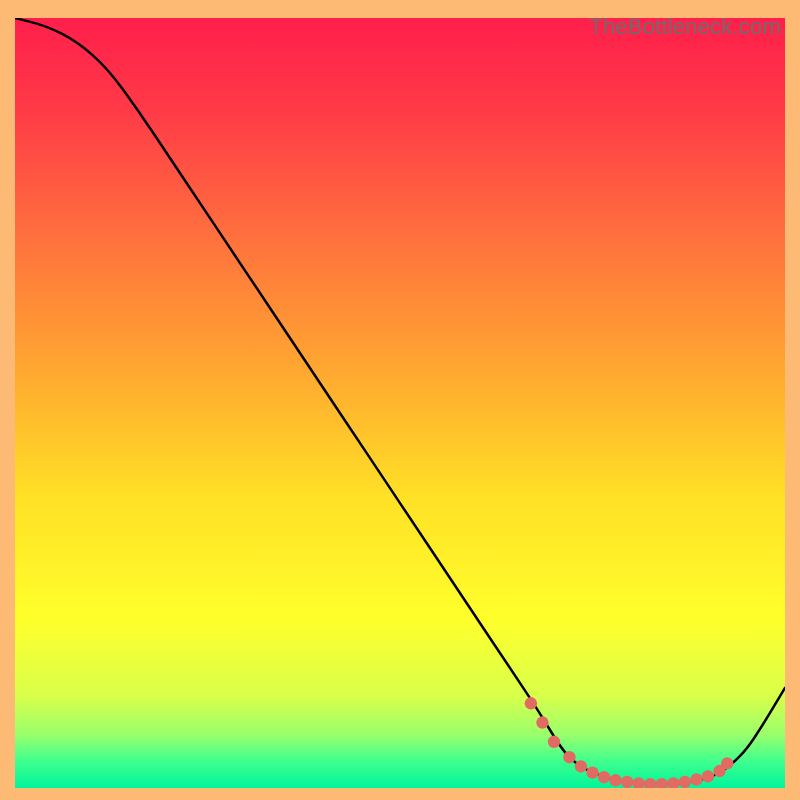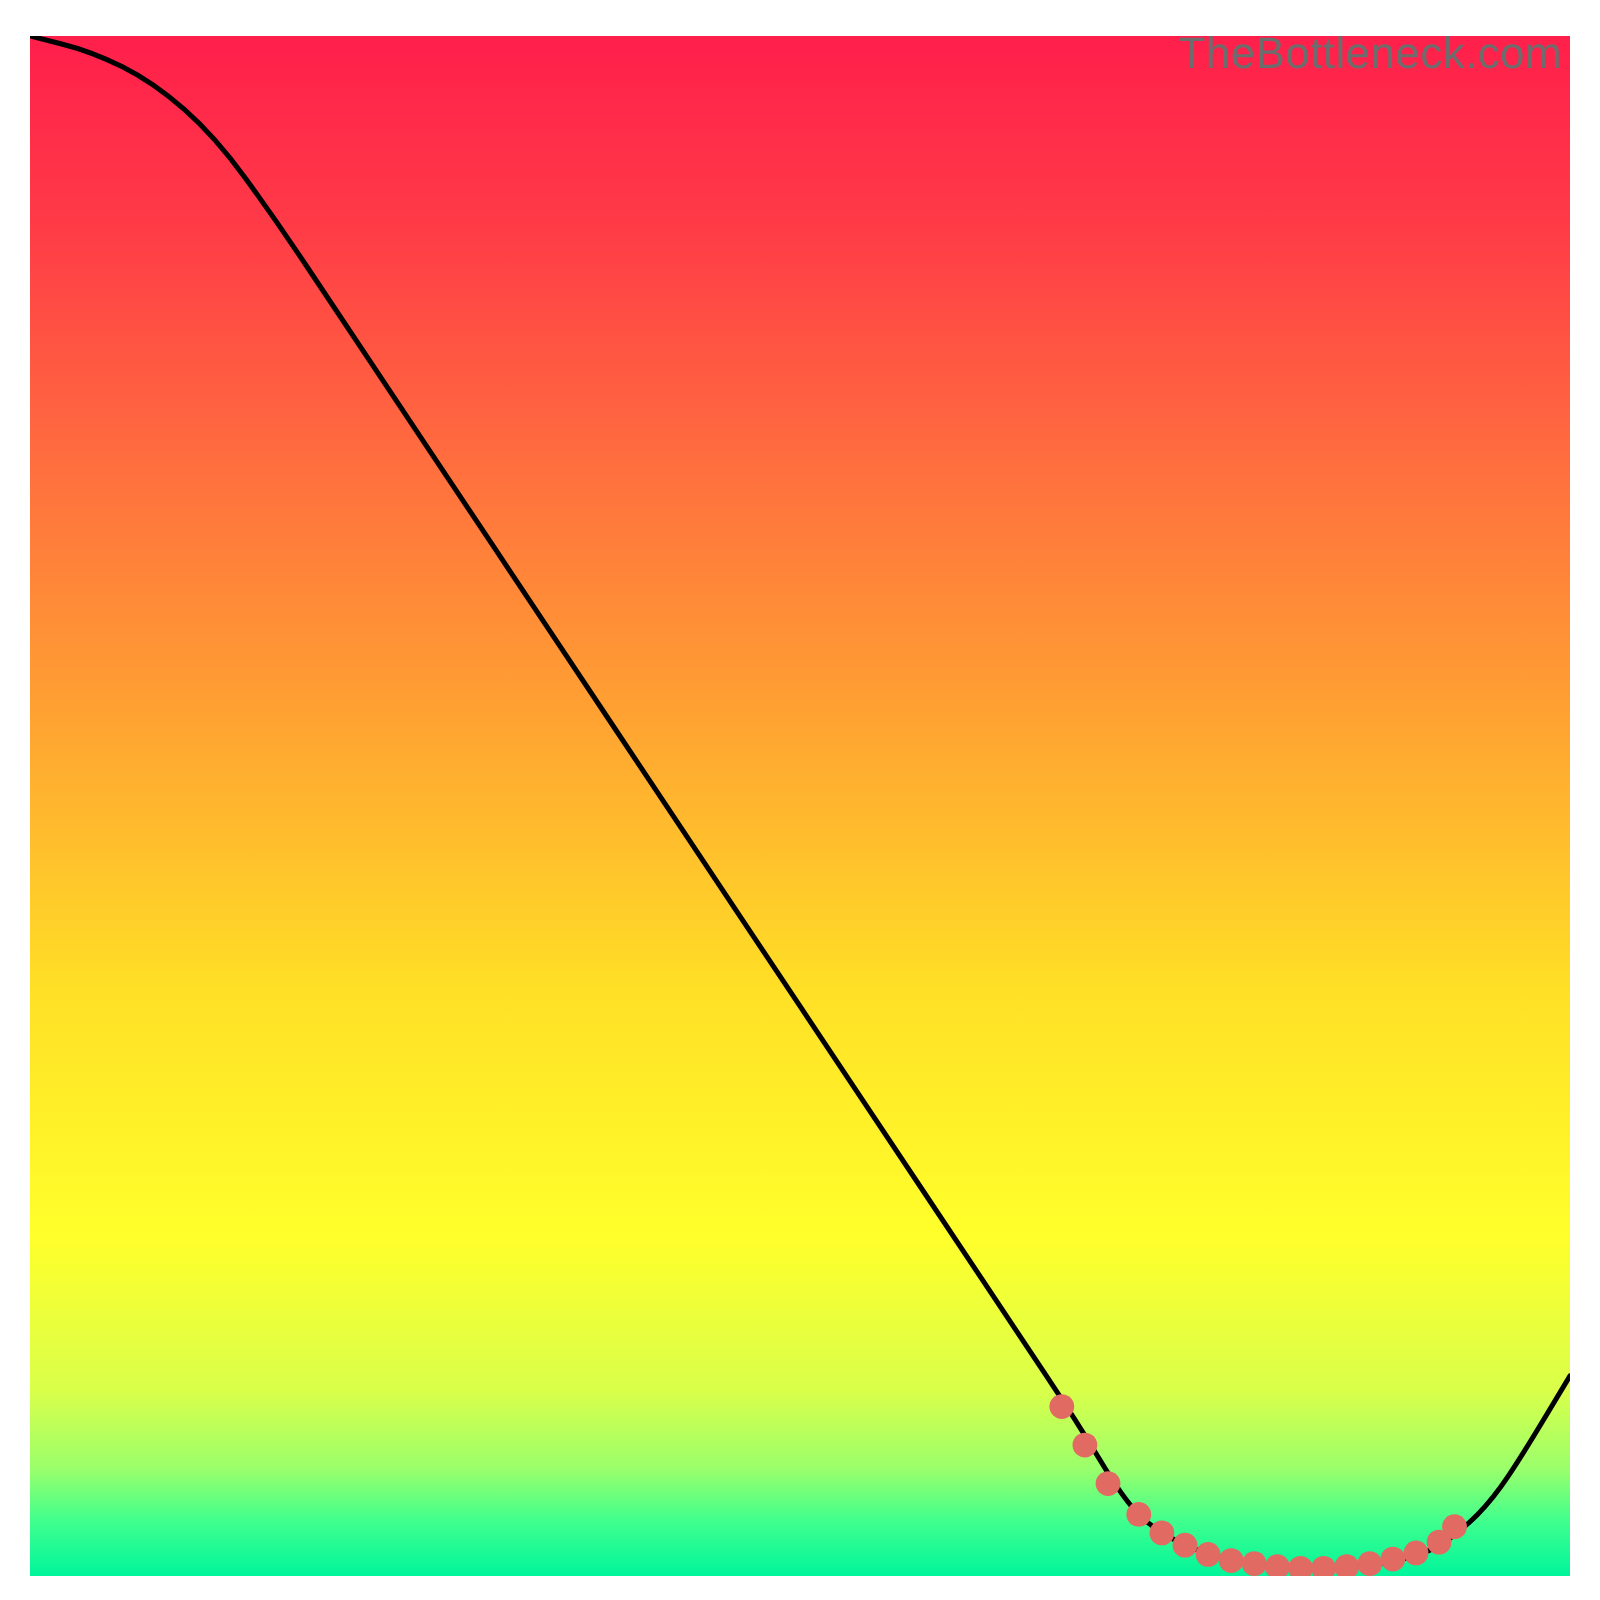--- a/index.html
+++ b/index.html
@@ -1,21 +1,21 @@
 <!DOCTYPE html>
 <html><head>
 <meta charset="utf-8">
 <style>
   * { margin: 0; padding: 0; box-sizing: border-box; }
   html, body { width: 800px; height: 800px; background: #000; overflow: hidden; }
   .stage {
     position: relative;
     width: 800px;
     height: 800px;
-    background: #ffffff;
+    background: #fdba74;
   }
   .chart-box {
     position: absolute;
     left: 15px;
     top: 18px;
     width: 770px;
     height: 770px;
   }
   .watermark {
     position: absolute;

